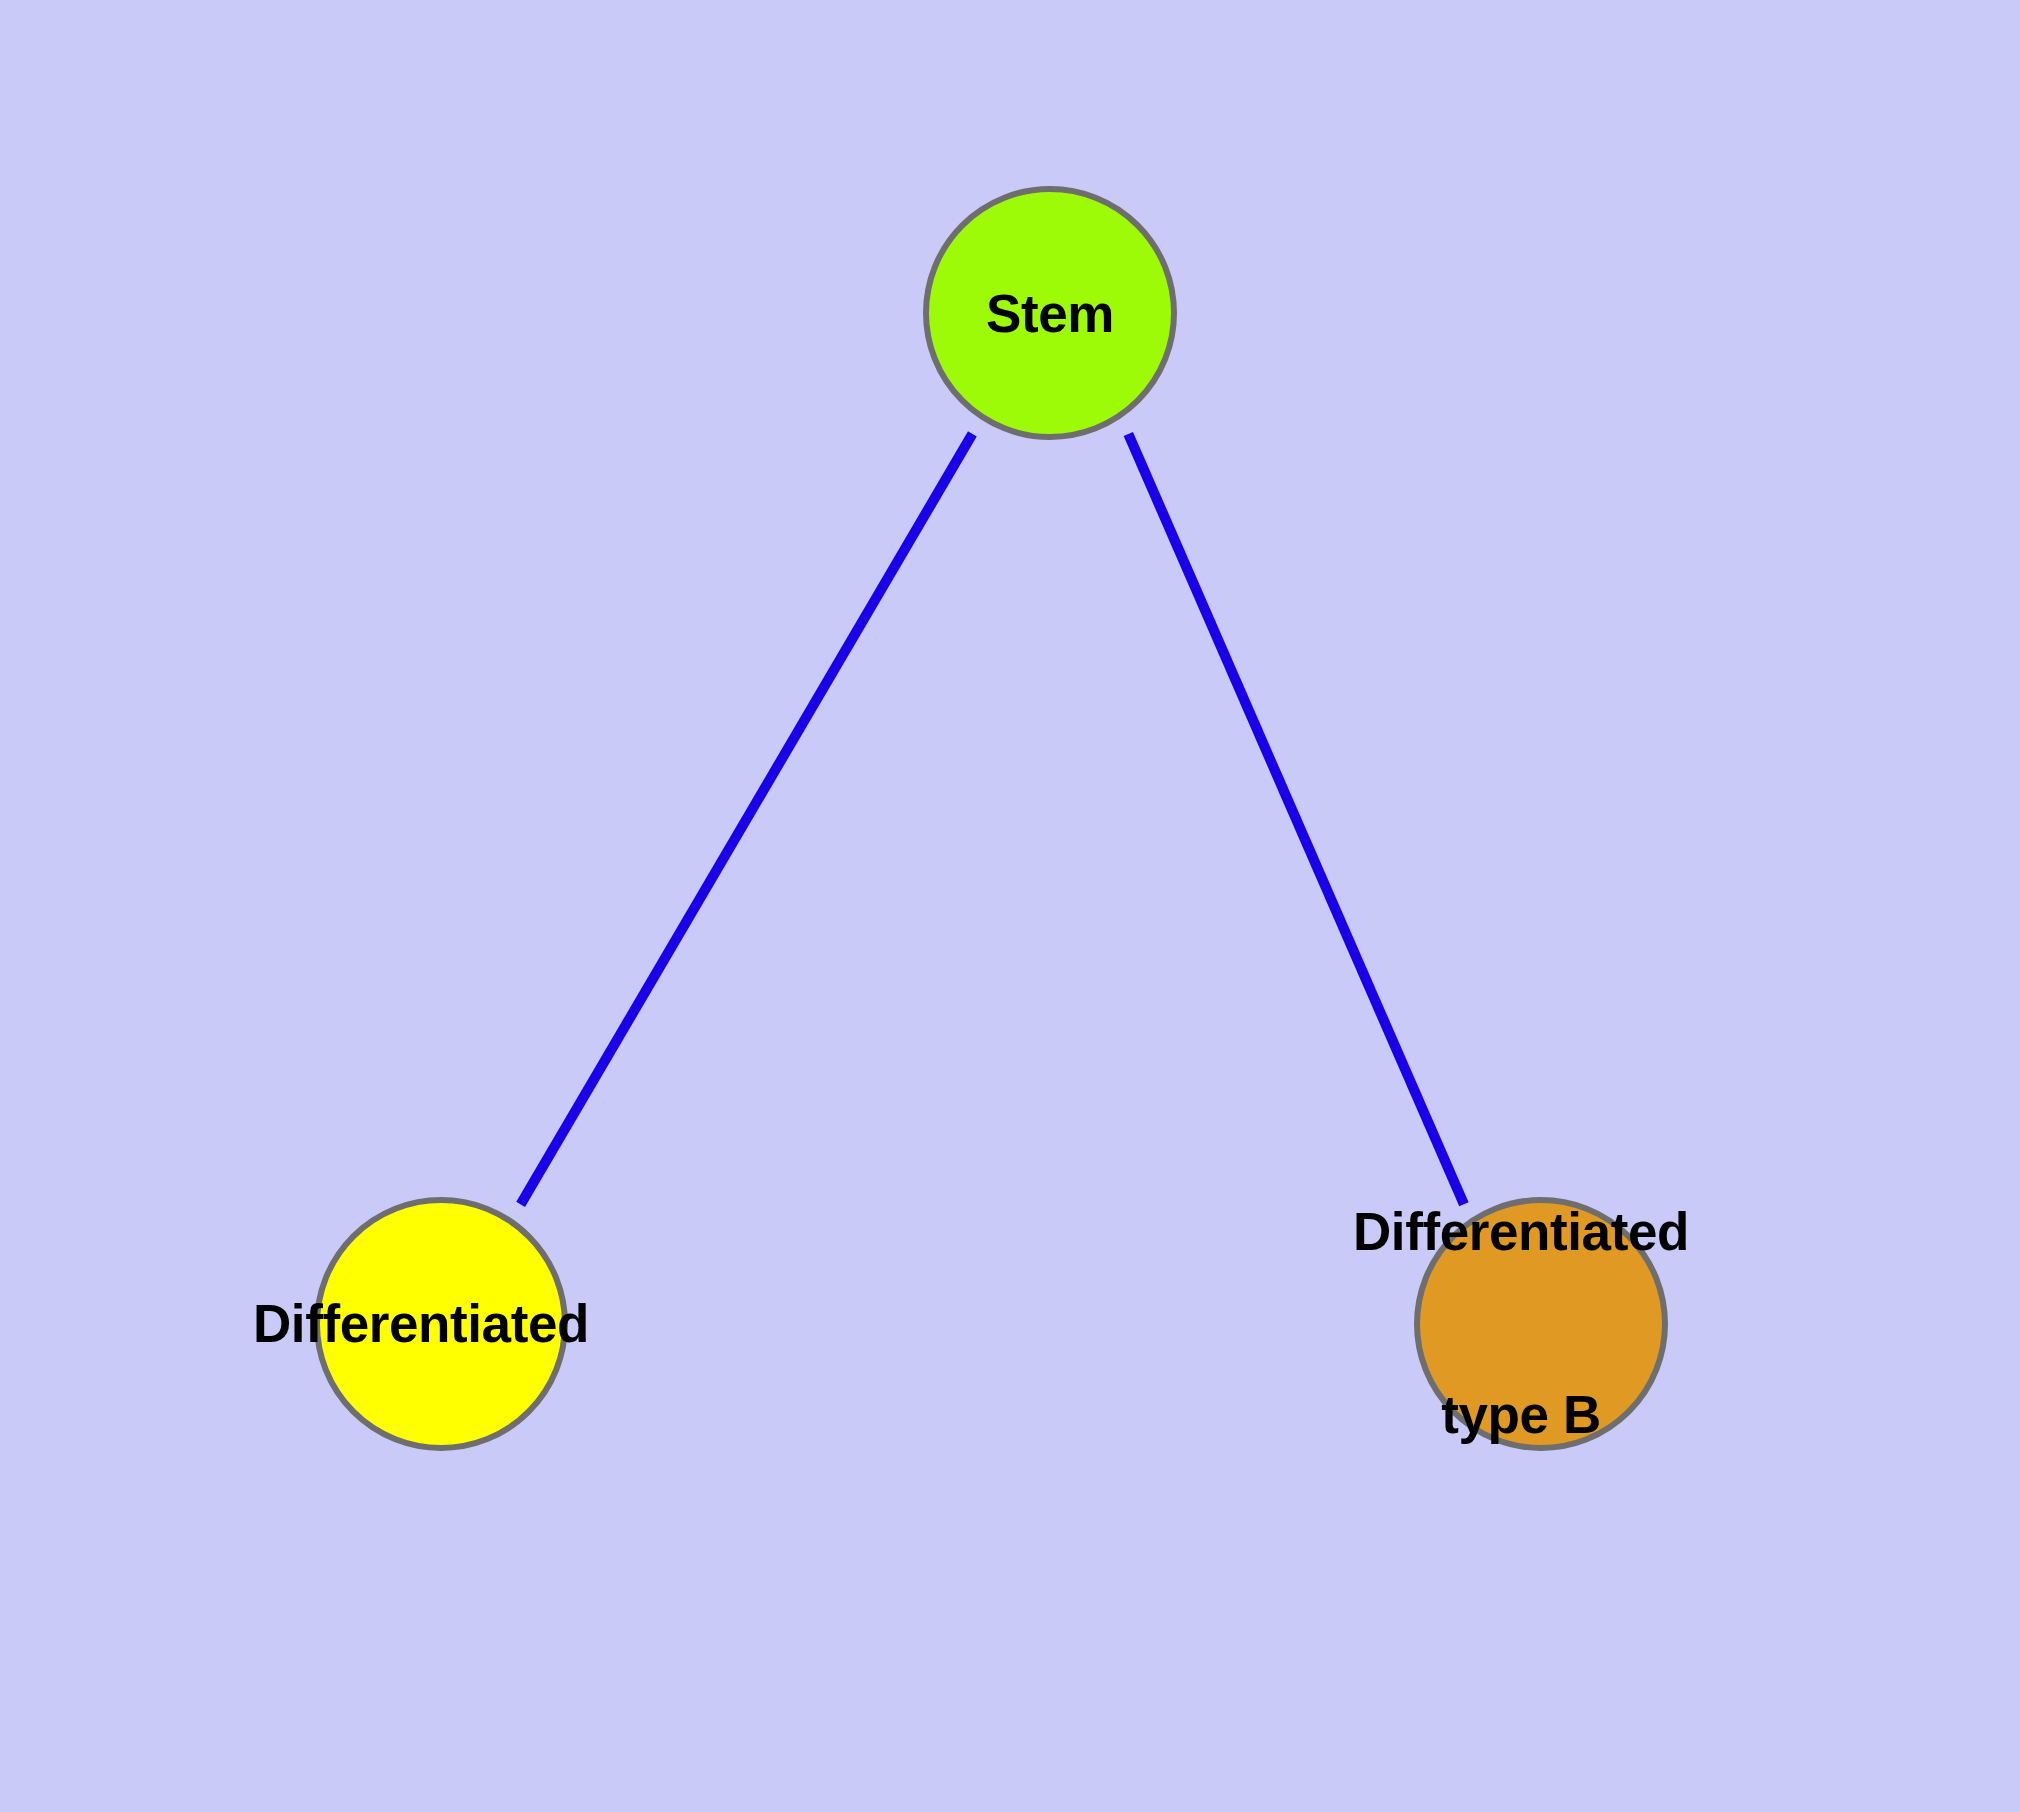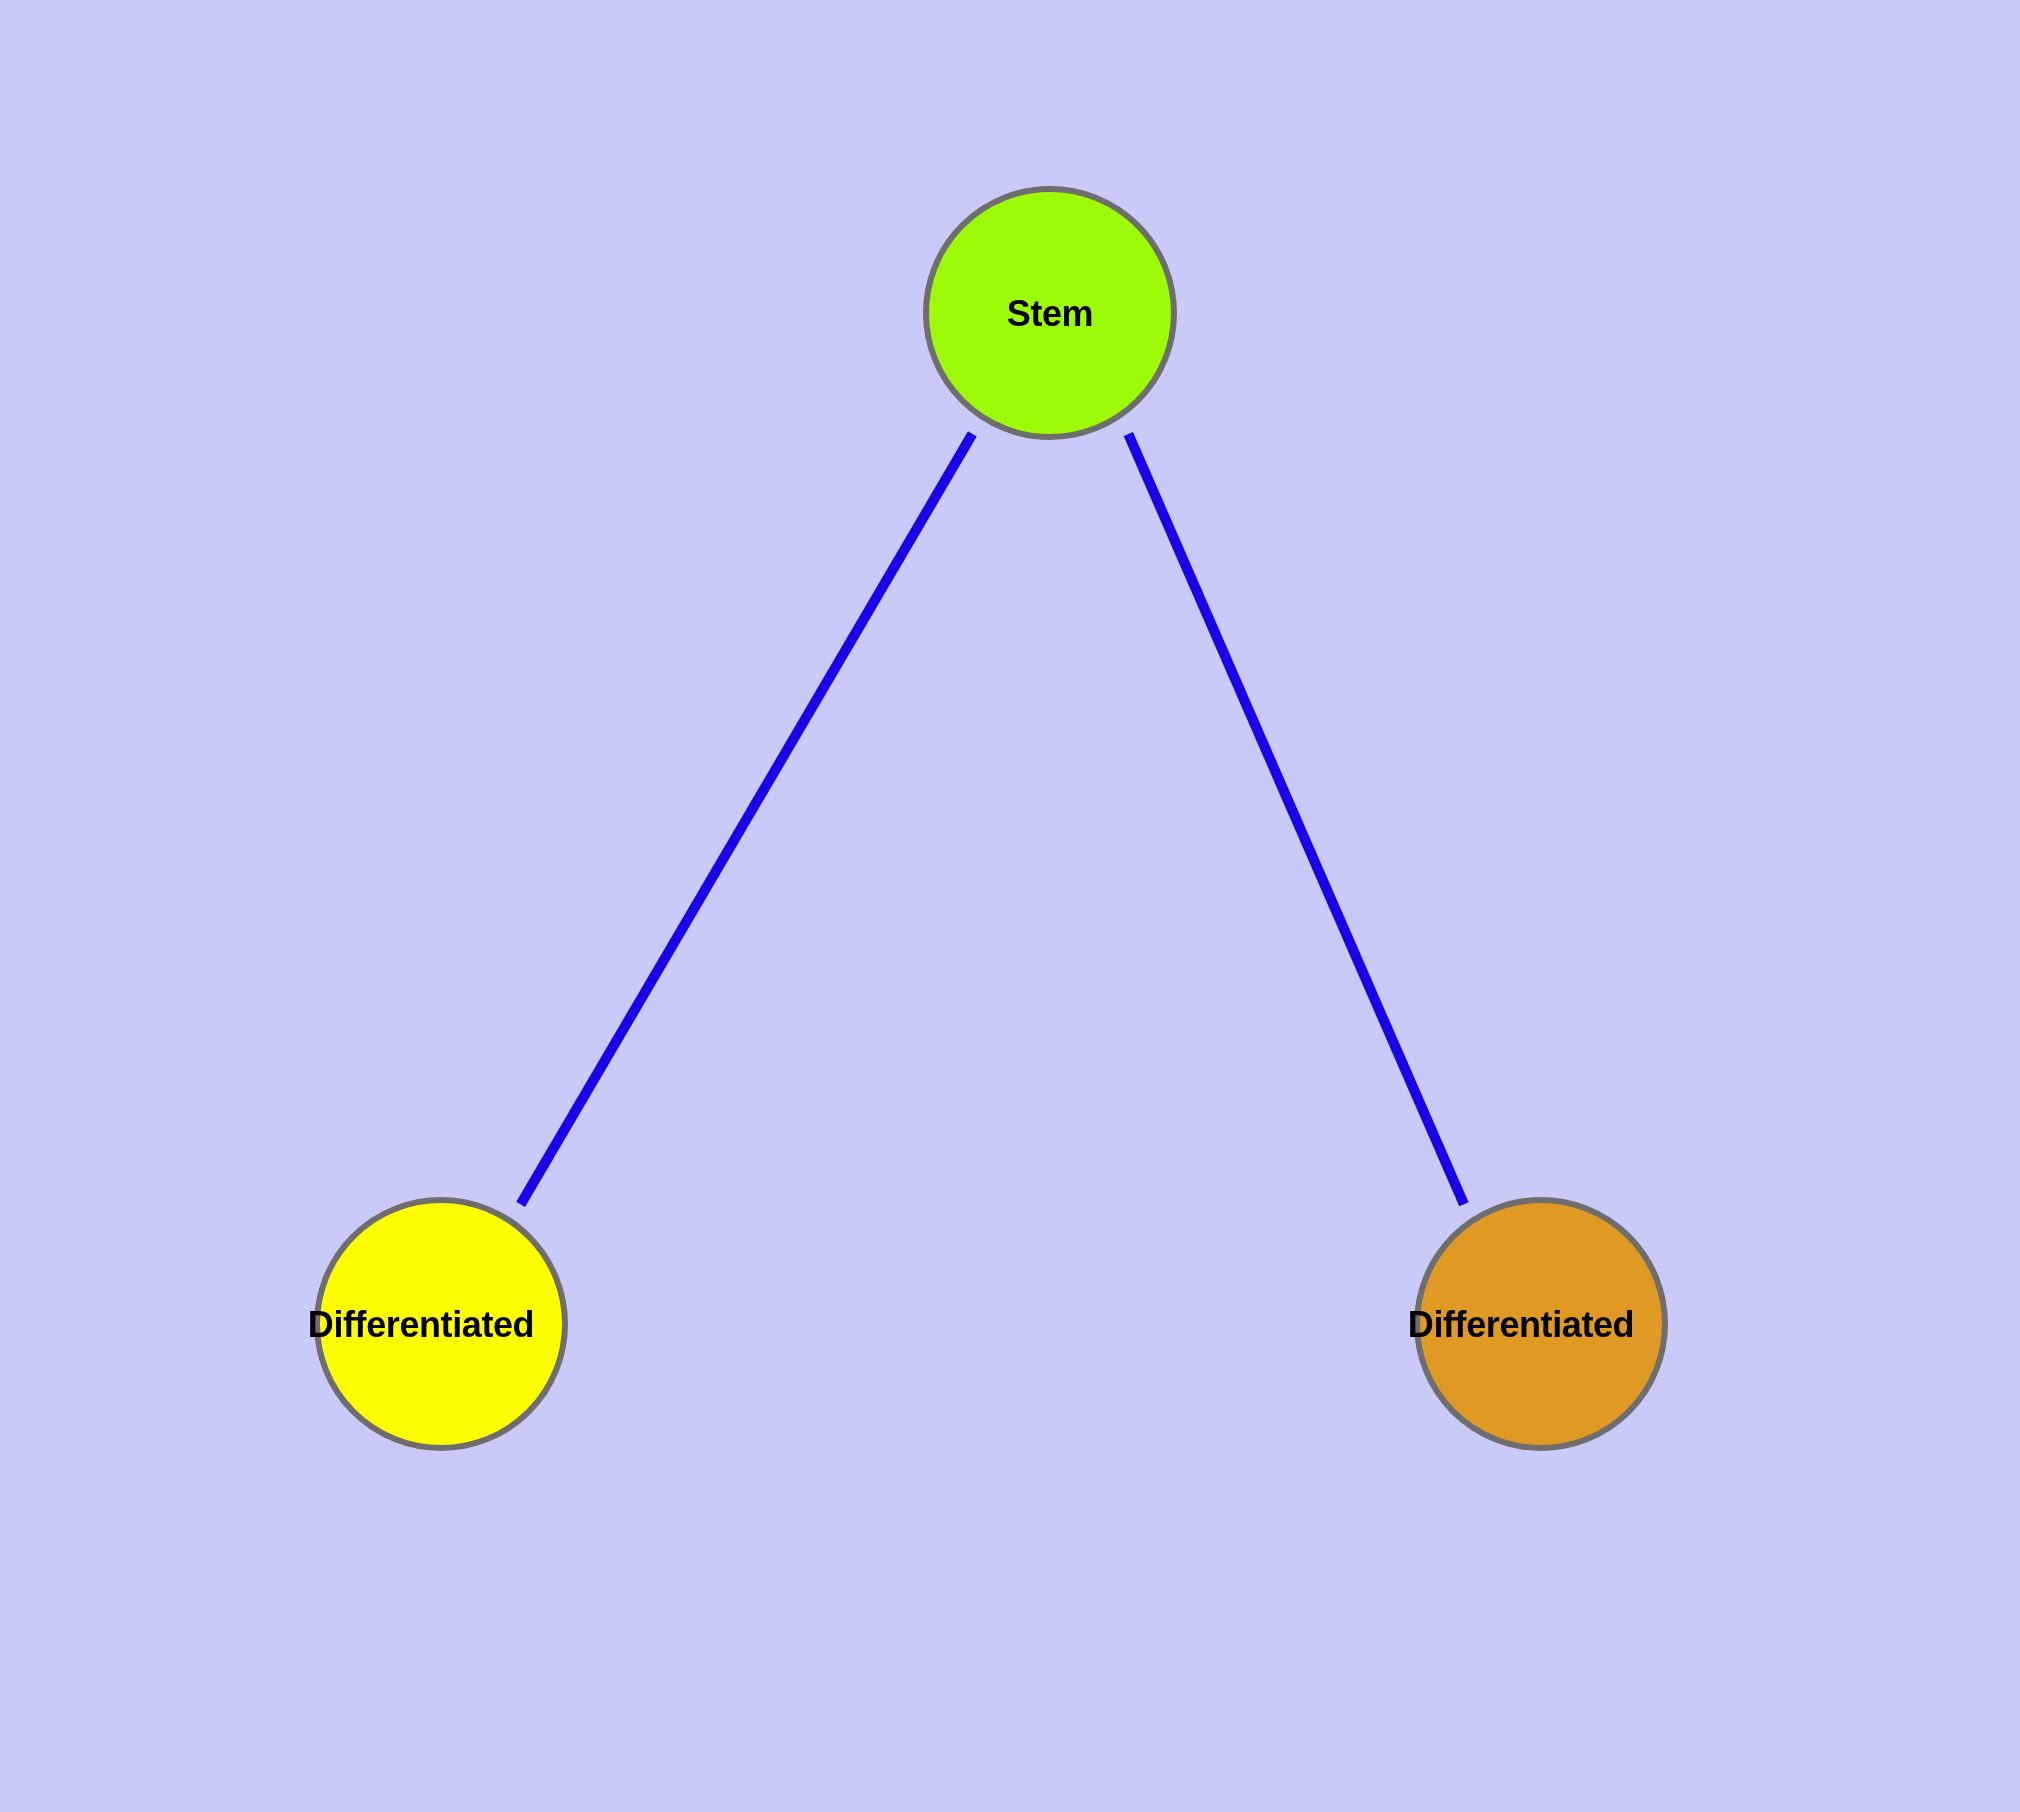--- a/index.html
+++ b/index.html
@@ -30,21 +30,21 @@
     position: absolute;
     box-sizing: border-box;
     border-radius: 50%;
     border: 6.8px solid #6e6e6e;
   }
   .node-label {
     position: absolute;
     color: #000000;
     font-family: "Liberation Sans", sans-serif;
     font-weight: bold;
-    font-size: 36px;
+    font-size: 53px;
     line-height: 1.15;
     text-align: center;
     white-space: pre;
     letter-spacing: -0.4px;
     transform: translate(-50%, -50%);
     pointer-events: none;
   }
 </style>
 </head>
 <body>
@@ -63,16 +63,17 @@
   <div class="graph-node" style="left:1414px; top:1197px; width:254px; height:254px; background:#e09a23;"></div>
 
   <div class="node-label" style="left:1050px; top:314px;">Stem</div>
 
   <div class="node-label" style="left:421px; top:1324px;">
     <div>Differentiated</div>
   </div>
 
   <div class="node-label" style="left:1521px; top:1324px;">
     <div>Differentiated</div>
+    <div>type B</div>
   </div>
 
 </div>
 
 
 </body></html>

